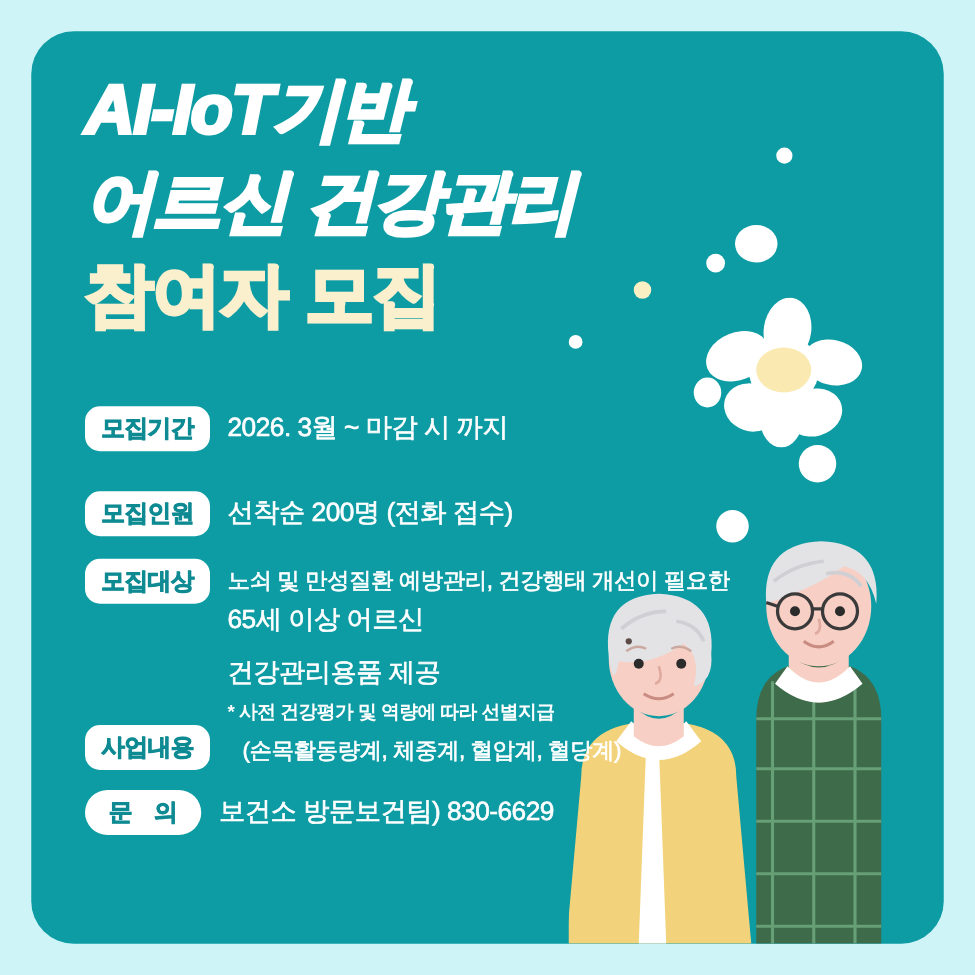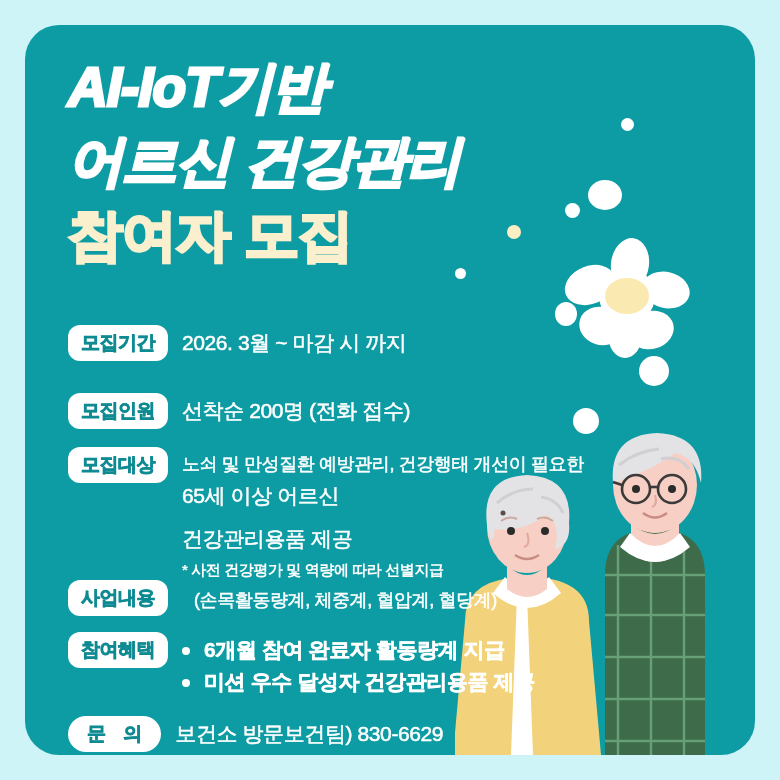--- a/index.html
+++ b/index.html
@@ -205,29 +205,20 @@
 
       <div class="row r-content">
         <div class="pill">사업내용</div>
         <div class="rowbody">
           <div class="val">건강관리용품 제공</div>
           <div class="val note">* 사전 건강평가 및 역량에 따라 선별지급</div>
           <div class="val sm indent">(손목활동량계, 체중계, 혈압계, 혈당계)</div>
         </div>
       </div>
 
-      <div class="row r-benefit">
-        <div class="pill">참여혜택</div>
-        <div class="rowbody">
-          <ul class="bullets">
-            <li>6개월 참여 완료자 활동량계 지급</li>
-            <li>미션 우수 달성자 건강관리용품 제공</li>
-          </ul>
-        </div>
-      </div>
 
       <div class="row r-contact">
         <div class="pill wide-space">문 의</div>
         <div class="rowbody">
           <div class="val">보건소 방문보건팀)  830-6629</div>
         </div>
       </div>
 
     </div>
   </div>

